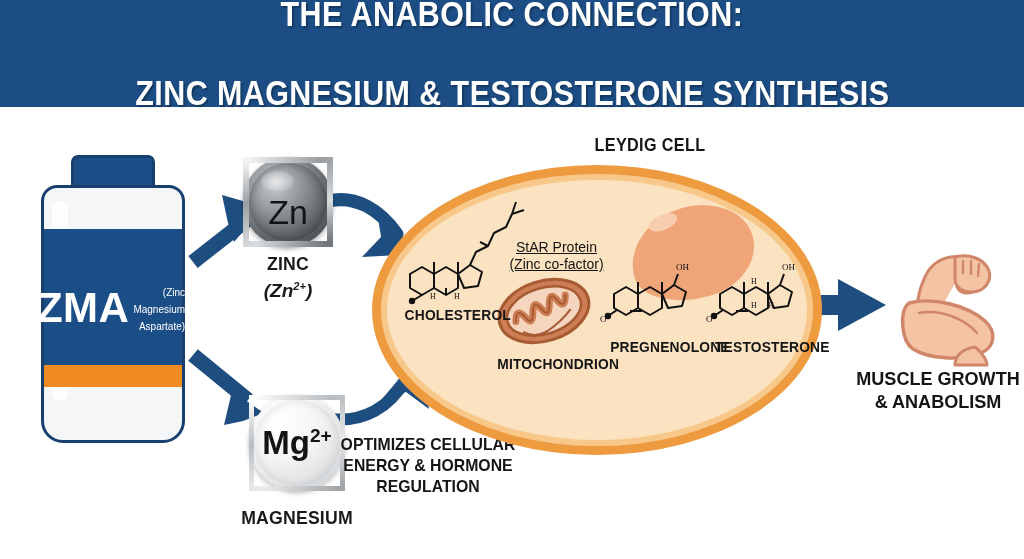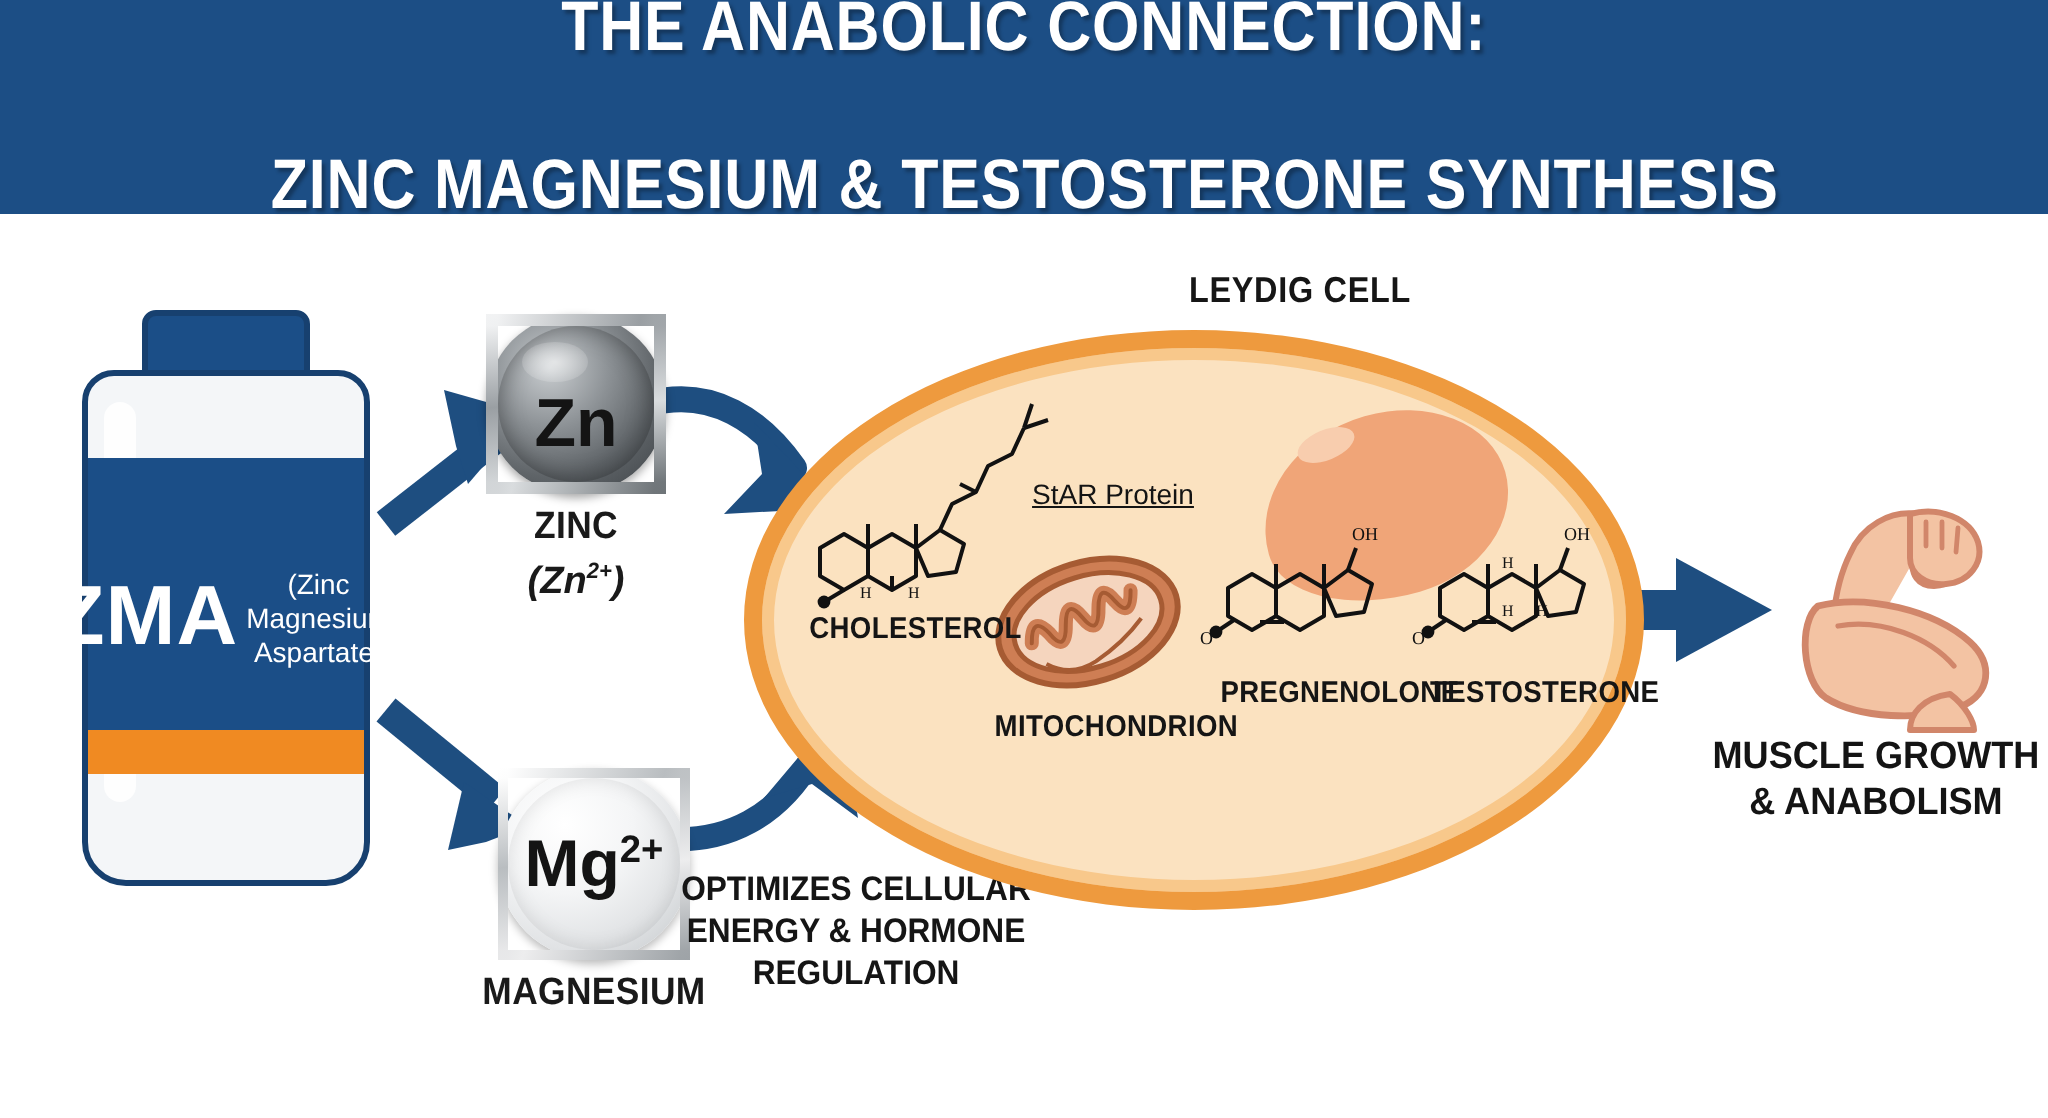--- a/index.html
+++ b/index.html
@@ -63,21 +63,21 @@
     display: flex; flex-direction: row;
     align-items: center; justify-content: center;
     color: #fff; text-align: center;
   }
   .bottle-band {
     position: absolute; left: 6px; width: 138px; height: 22px; background: #F08A22;
   }
   #band-top { top: 74px; }
   #band-bot { top: 210px; }
   #zma-text { font-size: 42px; font-weight: bold; line-height: 44px; letter-spacing: 0.5px; }
-  #zma-sub { font-size: 14px; line-height: 17px; font-weight: normal; padding: 3px 4px 0 4px; }
+  #zma-sub { font-size: 10px; line-height: 17px; font-weight: normal; padding: 3px 4px 0 4px; text-align: right; }
 
   
   .sphere-wrap { text-align: center; }
   .sphere {
     border-radius: 50%;
     display: flex; align-items: center; justify-content: center;
     position: relative;
   }
   #zn-wrap { left: 228px; top: 50px; width: 120px; }
   #zn-sphere {
@@ -85,25 +85,25 @@
     background: radial-gradient(circle at 33% 27%, #c9cdd0 0%, #8d9296 38%, #5f6468 70%, #43484c 100%);
     border: 6px solid;
     border-image: linear-gradient(150deg,#f2f3f4,#9a9fa3,#d9dcde,#6e7478) 1;
     box-shadow: 0 2px 5px rgba(0,0,0,0.35), inset 0 0 12px rgba(0,0,0,0.35);
   }
   #zn-sphere::after {
     content: ""; position: absolute; left: 16%; top: 10%;
     width: 42%; height: 26%; border-radius: 50%;
     background: radial-gradient(ellipse at center, rgba(255,255,255,0.55), rgba(255,255,255,0));
   }
-  #zn-symbol { font-size: 34px; font-weight: bold; color: #141414; position: relative; z-index: 2; margin-top: 21px; }
+  #zn-symbol { font-size: 34px; font-weight: normal; color: #141414; position: relative; z-index: 2; margin-top: 21px; }
 
   #mg-wrap { left: 232px; top: 272px; width: 130px; }
   #mg-sphere {
-    width: 96px; height: 96px; margin: 5px auto;
+    width: 96px; height: 96px; margin: 16px auto;
     background: radial-gradient(circle at 33% 27%, #ffffff 0%, #f4f5f6 40%, #e1e3e5 72%, #c6cacd 100%);
     border: 5px solid;
     border-image: linear-gradient(150deg,#ffffff,#b9bdc0,#ededee,#9ea3a7) 1;
     box-shadow: 0 2px 5px rgba(0,0,0,0.28), inset 0 0 10px rgba(0,0,0,0.10);
   }
   #mg-symbol { font-size: 33px; font-weight: bold; color: #141414; position: relative; z-index: 2; }
   .chg { font-size: 0.58em; vertical-align: super; }
 
   .el-name {
     font-size: 19px; font-weight: bold; color: #1a1a1a;
@@ -275,20 +275,21 @@
         <path d="M98,44 L90,40"></path>
         <path d="M56,93 L56,86"></path>
       </g>
       <circle cx="22" cy="99" r="3.2" fill="#111"></circle>
       <text x="40" y="97" font-size="8" font-family="Liberation Serif, serif" fill="#111">H</text>
       <text x="64" y="97" font-size="8" font-family="Liberation Serif, serif" fill="#111">H</text>
     </svg>
 
     <div class="abs" id="star-note">
       <div>StAR Protein</div>
+      <div>(Zinc co-factor)</div>
     </div>
 
     <svg class="abs" style="left:494px; top:160px; width:100px; height:85px;" viewBox="0 0 100 85">
       <ellipse cx="50" cy="44" rx="46" ry="30" transform="rotate(-17 50 44)" fill="#CE7E54" stroke="#A65B33" stroke-width="3"></ellipse>
       <ellipse cx="50" cy="44" rx="38" ry="23" transform="rotate(-17 50 44)" fill="#F5D5BE" stroke="#A65B33" stroke-width="2.5"></ellipse>
       <path d="M20,46 q4,-14 10,-2 q5,12 9,-2 q4,-13 9,-1 q5,12 9,-2 q4,-13 9,-1 q5,11 9,-3" transform="rotate(-17 50 44)" fill="none" stroke="#CE7E54" stroke-width="7" stroke-linecap="round"></path>
       <path d="M20,46 q4,-14 10,-2 q5,12 9,-2 q4,-13 9,-1 q5,12 9,-2 q4,-13 9,-1 q5,11 9,-3" transform="rotate(-17 50 44)" fill="none" stroke="#A65B33" stroke-width="2" stroke-linecap="round"></path>
       <path d="M24,58 q10,10 24,6 q16,-5 28,-14" transform="rotate(-17 50 44)" fill="none" stroke="#A65B33" stroke-width="2"></path>
     </svg>
 

